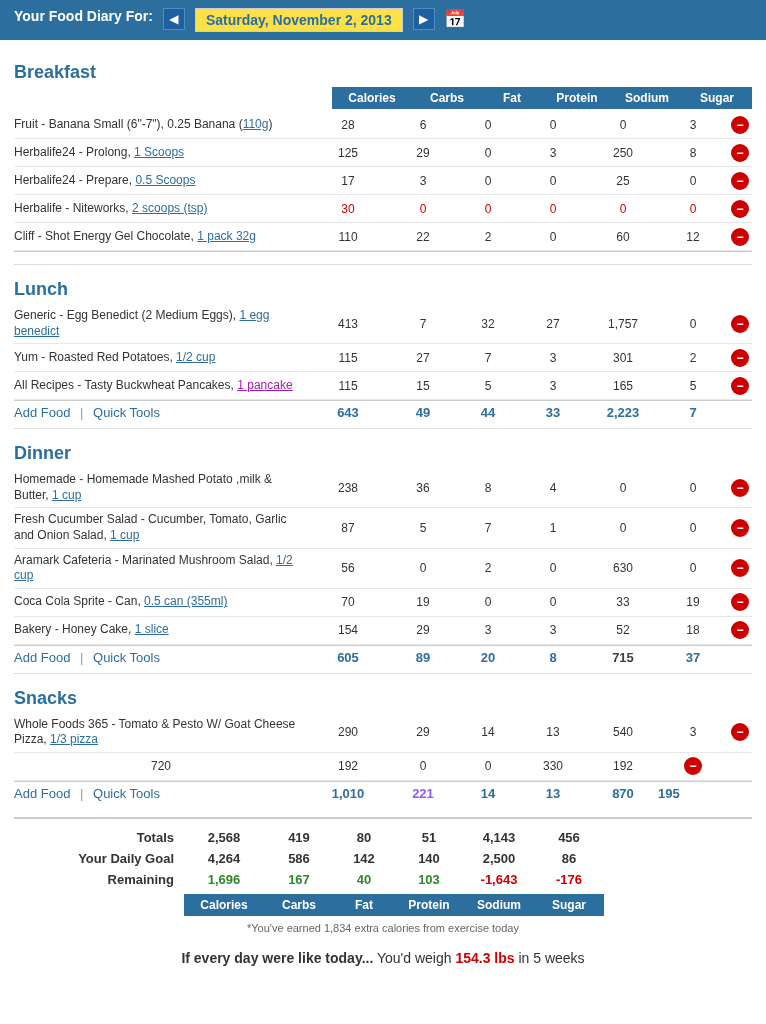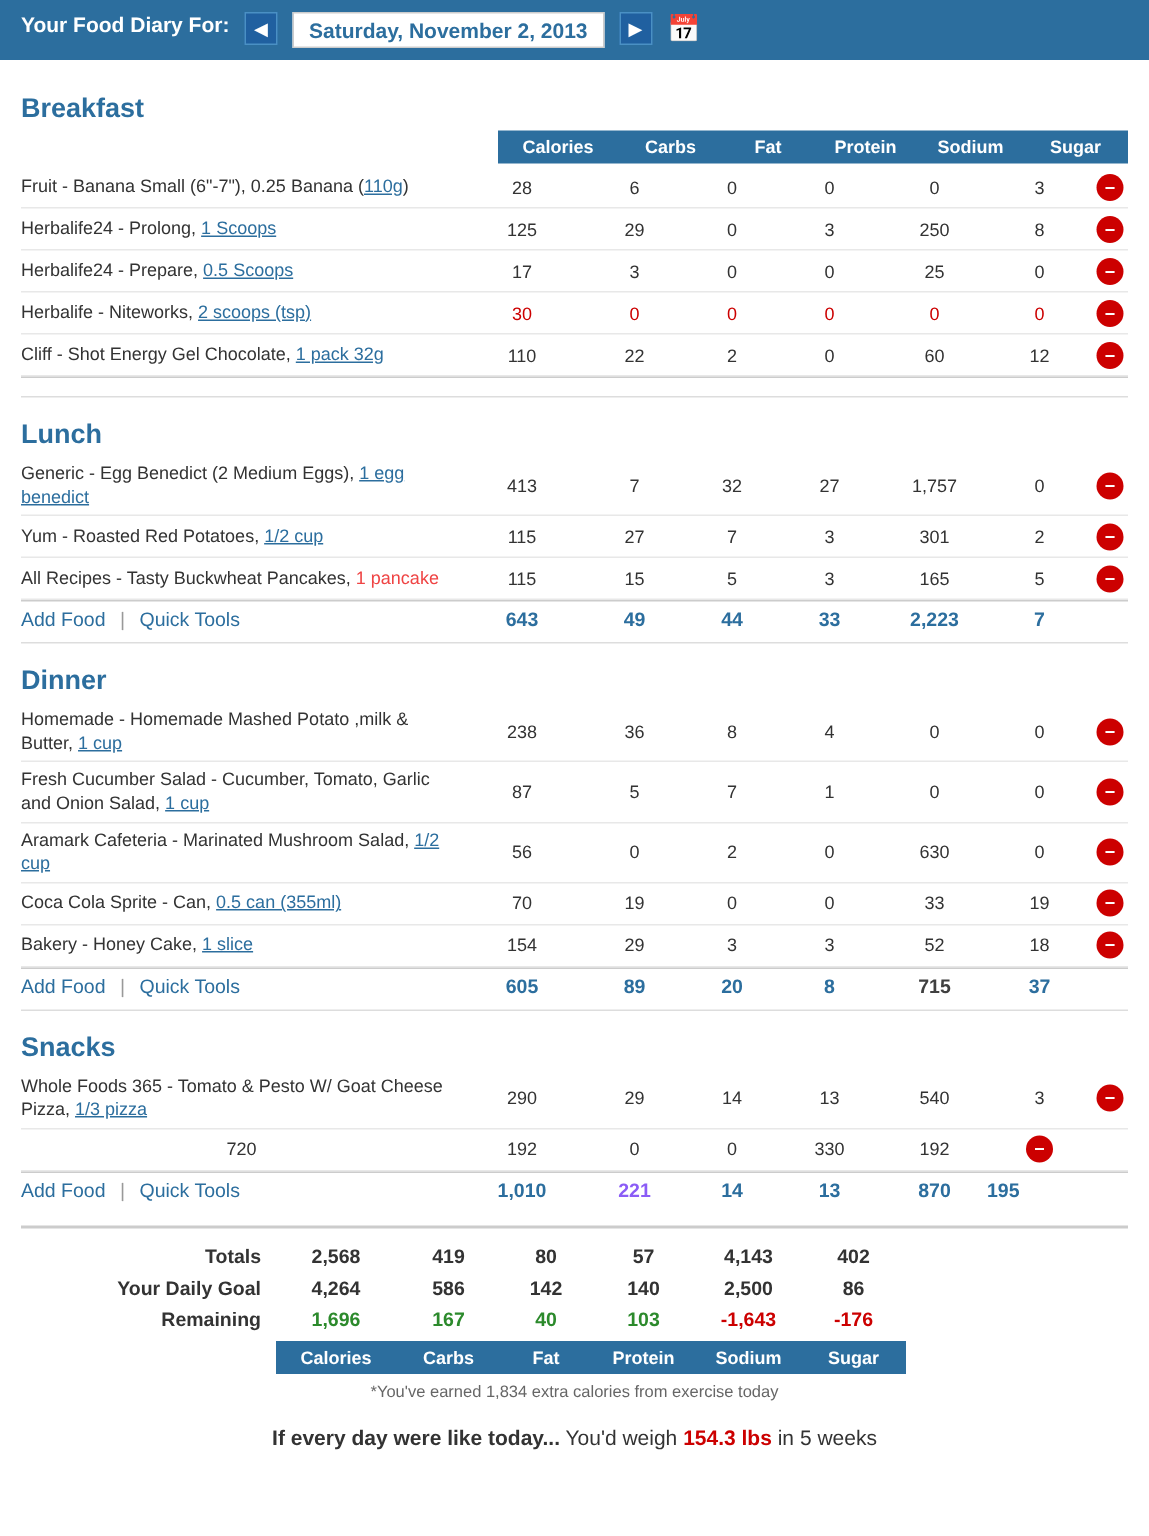--- a/index.html
+++ b/index.html
@@ -29,21 +29,21 @@
       background: #2060a0;
       border: 1px solid #4a90c4;
       color: #fff;
       width: 22px;
       height: 22px;
       cursor: pointer;
       font-size: 12px;
       display: flex; align-items: center; justify-content: center;
     }
     .date-display {
-      background: #ffffff;
+      background: #fde047;
       color: #2c6e9e;
       font-weight: bold;
       font-size: 14px;
       padding: 3px 10px;
       border: 1px solid #ccc;
     }
     .calendar-icon {
       color: #ccc;
       font-size: 18px;
       cursor: pointer;
@@ -306,21 +306,21 @@
       <div class="food-name">Yum - Roasted Red Potatoes, <span style="color:#2c6e9e;text-decoration:underline;cursor:pointer">1/2 cup</span></div>
       <div class="food-val">115</div>
       <div class="food-val">27</div>
       <div class="food-val">7</div>
       <div class="food-val">3</div>
       <div class="food-val">301</div>
       <div class="food-val">2</div>
       <div class="remove-btn">−</div>
     </div>
     <div class="food-row">
-      <div class="food-name">All Recipes - Tasty Buckwheat Pancakes, <span style="color:#ef4444;cursor:pointer">1 pancake</span></div>
+      <div class="food-name">All Recipes - Tasty Buckwheat Pancakes, <span style="color:#a21caf;text-decoration:underline;cursor:pointer">1 pancake</span></div>
       <div class="food-val">115</div>
       <div class="food-val">15</div>
       <div class="food-val">5</div>
       <div class="food-val">3</div>
       <div class="food-val">165</div>
       <div class="food-val">5</div>
       <div class="remove-btn">−</div>
     </div>
 
     <div style="display:grid; grid-template-columns: 1fr 80px 70px 60px 70px 70px 70px 24px; border-top: 1px solid #ccc; padding: 4px 0;">
@@ -450,23 +450,23 @@
     </div>
   </div>
 
   <div class="summary-section">
 
     <div class="summary-row">
       <div class="summary-label">Totals</div>
       <div class="summary-val">2,568</div>
       <div class="summary-val">419</div>
       <div class="summary-val">80</div>
-      <div class="summary-val">57</div>
+      <div class="summary-val">51</div>
       <div class="summary-val">4,143</div>
-      <div class="summary-val">402</div>
+      <div class="summary-val">456</div>
     </div>
 
     <div class="summary-row">
       <div class="summary-label">Your Daily Goal</div>
       <div class="summary-val">4,264</div>
       <div class="summary-val">586</div>
       <div class="summary-val">142</div>
       <div class="summary-val">140</div>
       <div class="summary-val">2,500</div>
       <div class="summary-val">86</div>

